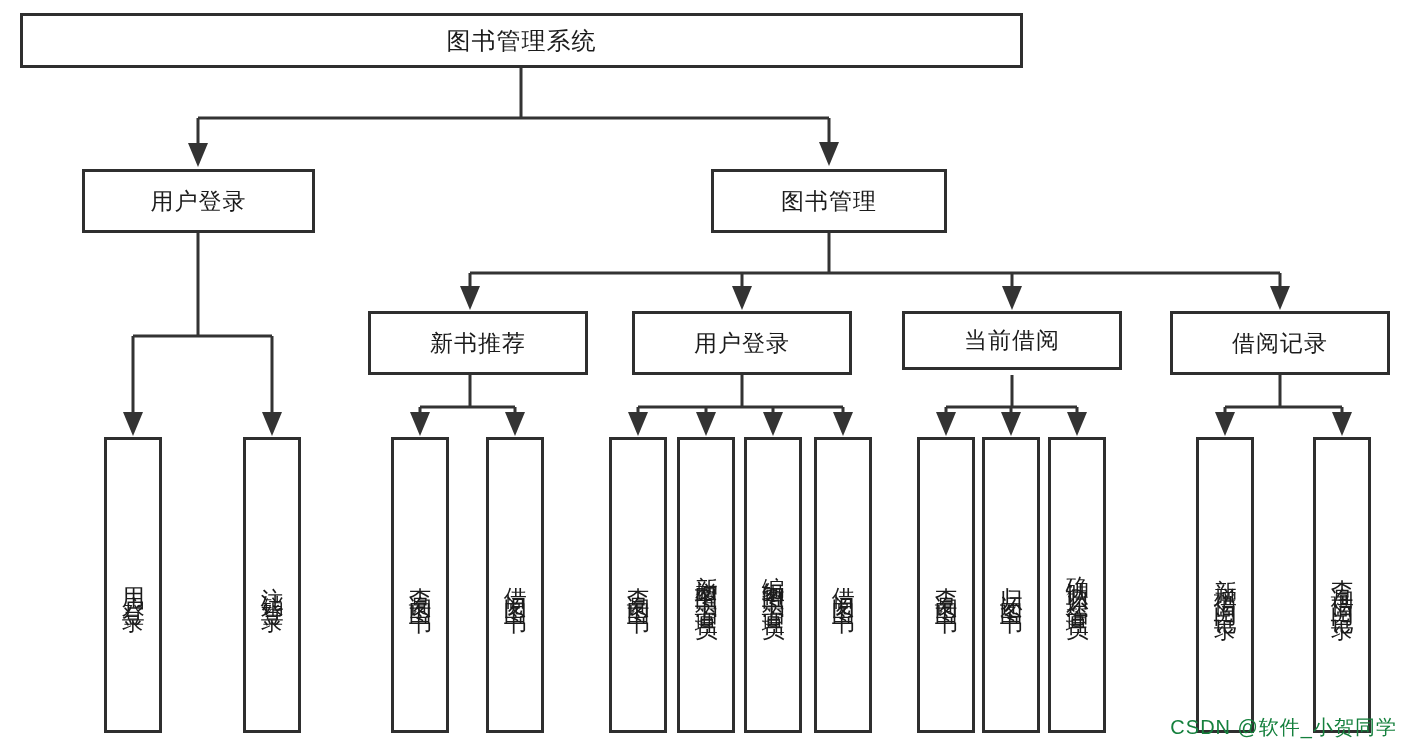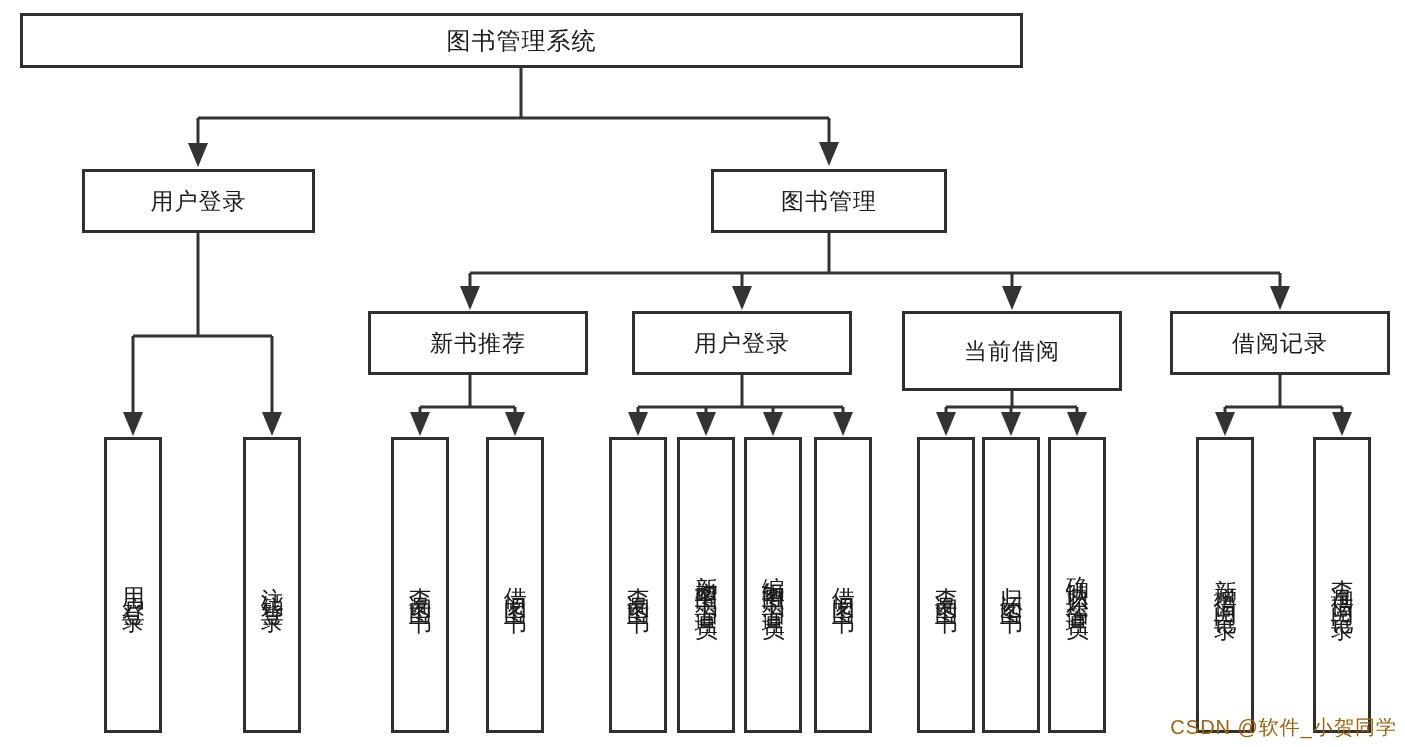--- a/index.html
+++ b/index.html
@@ -39,21 +39,21 @@
     letter-spacing: 8px;
     line-height: 1.1;
     white-space: nowrap;
   }
   .vnode.vlong .vtext { letter-spacing: 6px; }
   .watermark {
     position: absolute;
     right: 8px;
     bottom: 6px;
     font-size: 20px;
-    color: #a16207;
+    color: #15803d;
     letter-spacing: 1px;
     z-index: 10;
     white-space: nowrap;
   }
 </style>
 </head>
 <body>
 
 <div class="canvas">
 
@@ -98,21 +98,21 @@
   <div class="node hnode" style="left:711px;top:169px;width:236px;height:64px;justify-content:center;">
     <span class="label">图书管理</span>
   </div>
 
   <div class="node hnode" style="left:368px;top:311px;width:220px;height:64px;">
     <span class="label">新书推荐</span>
   </div>
   <div class="node hnode" style="left:632px;top:311px;width:220px;height:64px;">
     <span class="label">用户登录</span>
   </div>
-  <div class="node hnode" style="left:902px;top:311px;width:220px;height:80px;">
+  <div class="node hnode" style="left:902px;top:311px;width:220px;height:59px;">
     <span class="label">当前借阅</span>
   </div>
   <div class="node hnode" style="left:1170px;top:311px;width:220px;height:64px;">
     <span class="label">借阅记录</span>
   </div>
 
   <div class="node vnode" style="left:104px;top:437px;width:58px;height:296px;">
     <span class="vtext">用户登录</span>
   </div>
   <div class="node vnode" style="left:243px;top:437px;width:58px;height:296px;">

